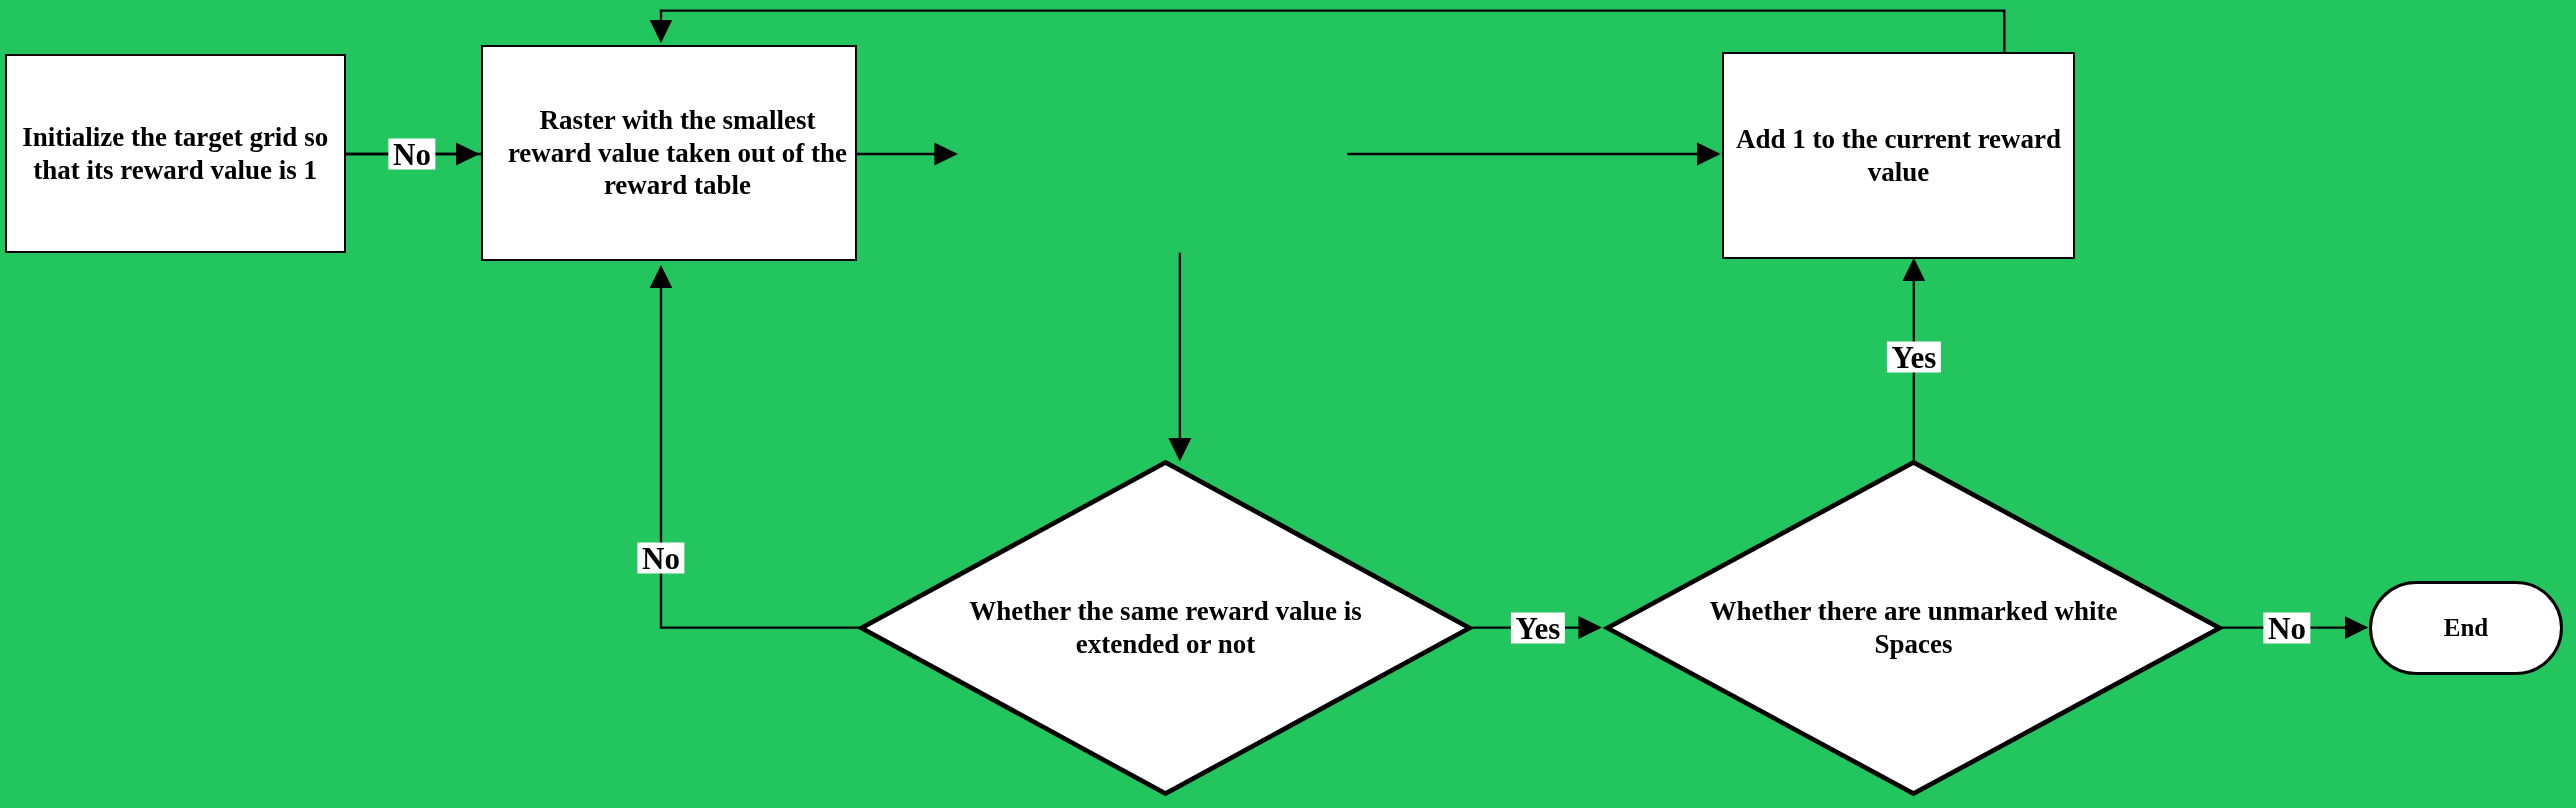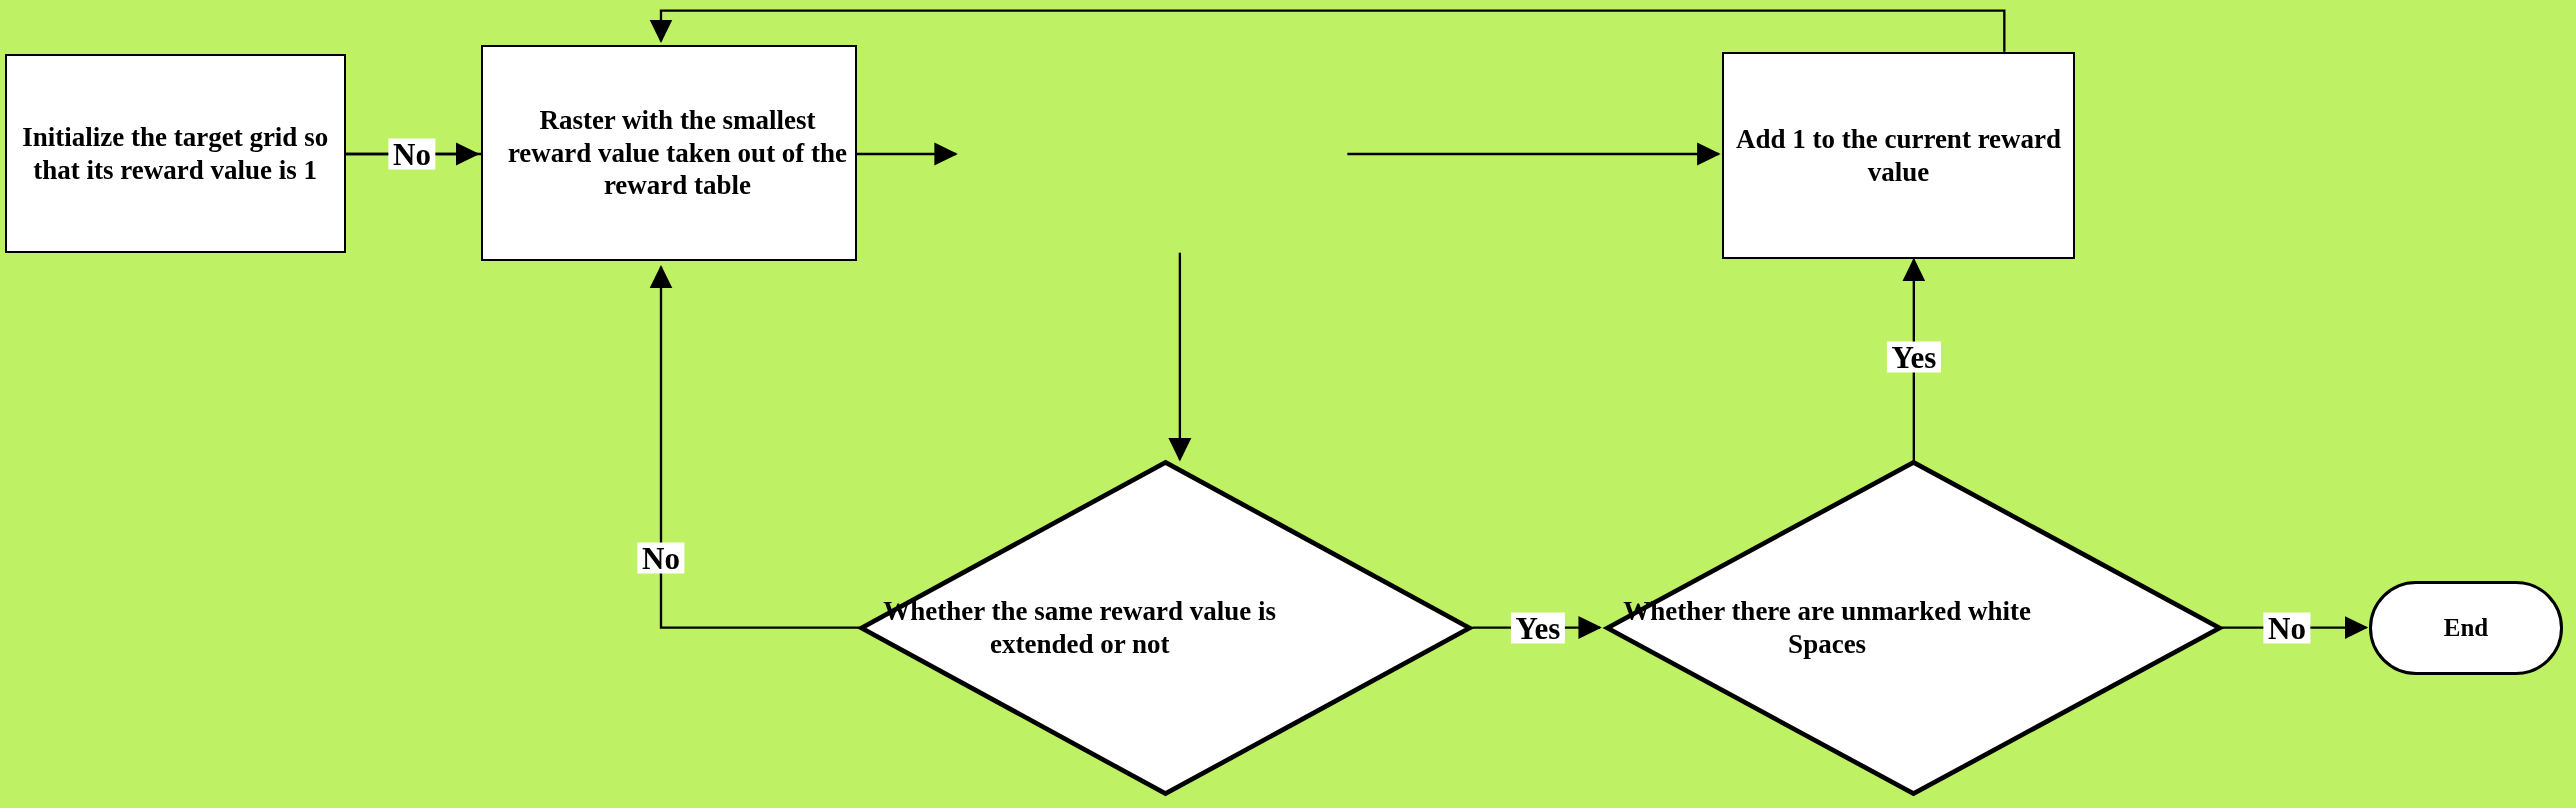--- a/index.html
+++ b/index.html
@@ -8,21 +8,21 @@
     padding: 0;
     background: #ffffff;
   }
   body {
     font-family: "Liberation Serif", "DejaVu Serif", serif;
   }
   #canvas {
     position: relative;
     width: 2576px;
     height: 808px;
-    background: #bef264;
+    background: #22c55e;
     overflow: hidden;
   }
   #edges {
     position: absolute;
     left: 0;
     top: 0;
     width: 2576px;
     height: 808px;
   }
   .node {
@@ -58,21 +58,21 @@
     overflow: visible;
   }
   .diamond-label {
     position: absolute;
     left: 0;
     top: 0;
     width: 100%;
     height: 100%;
     display: flex;
     align-items: center;
-    justify-content: flex-start;
+    justify-content: center;
     text-align: center;
     font-size: 27px;
     font-weight: bold;
     color: #000000;
     line-height: 1.22;
     pointer-events: none;
   }
   .diamond-label span {
     display: block;
     width: 72%;

